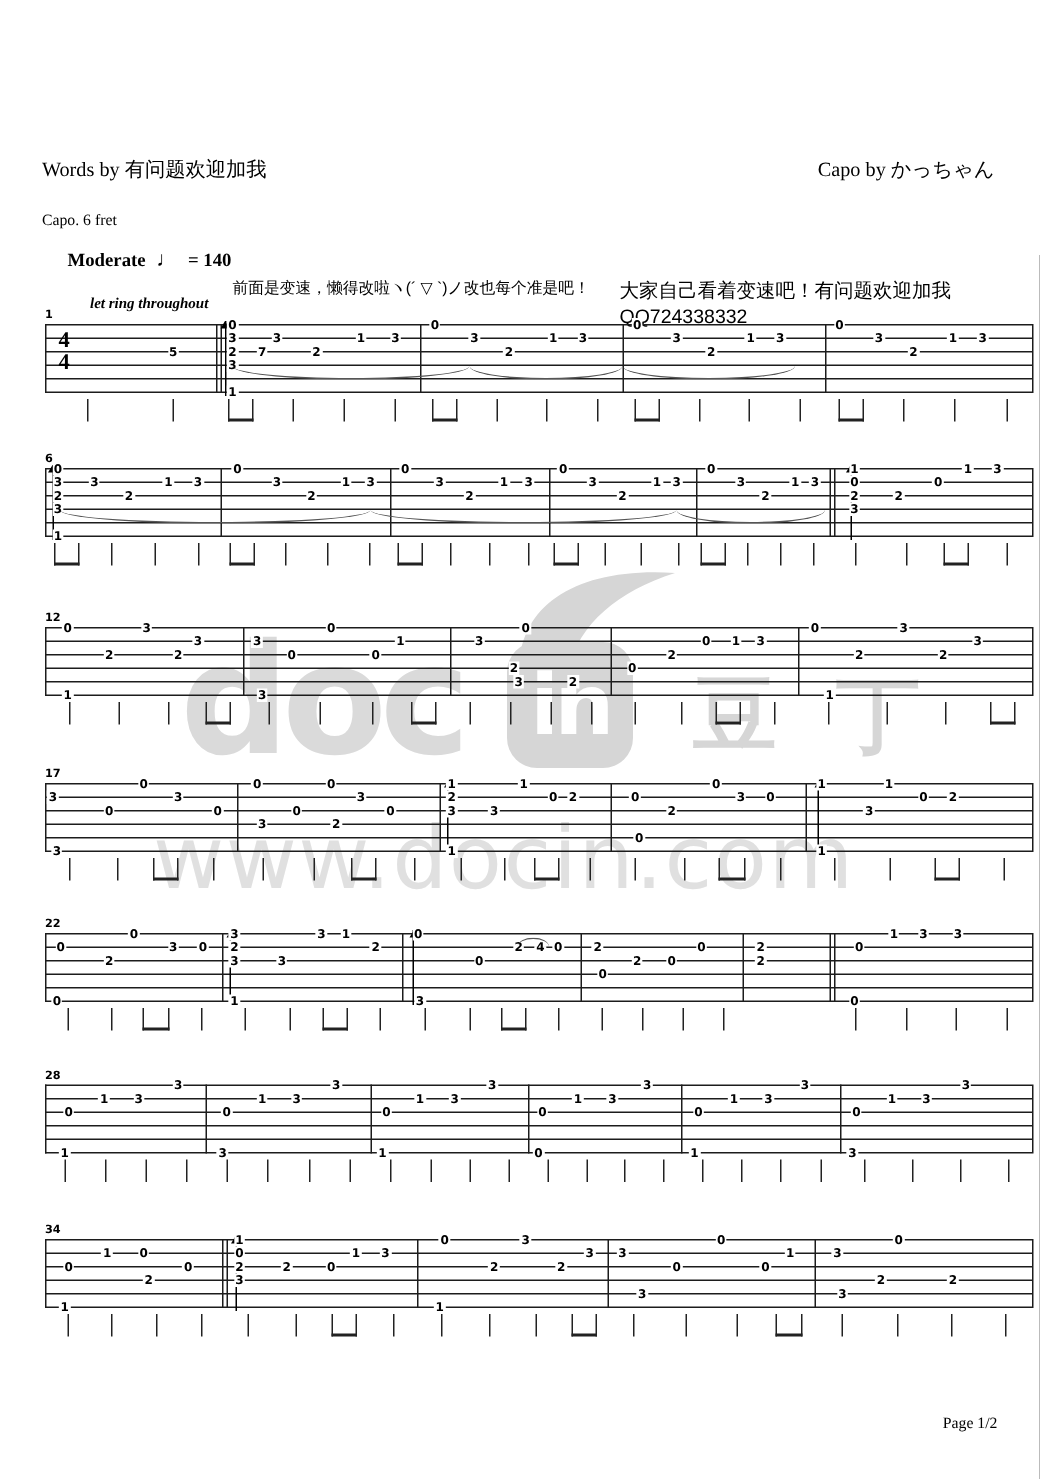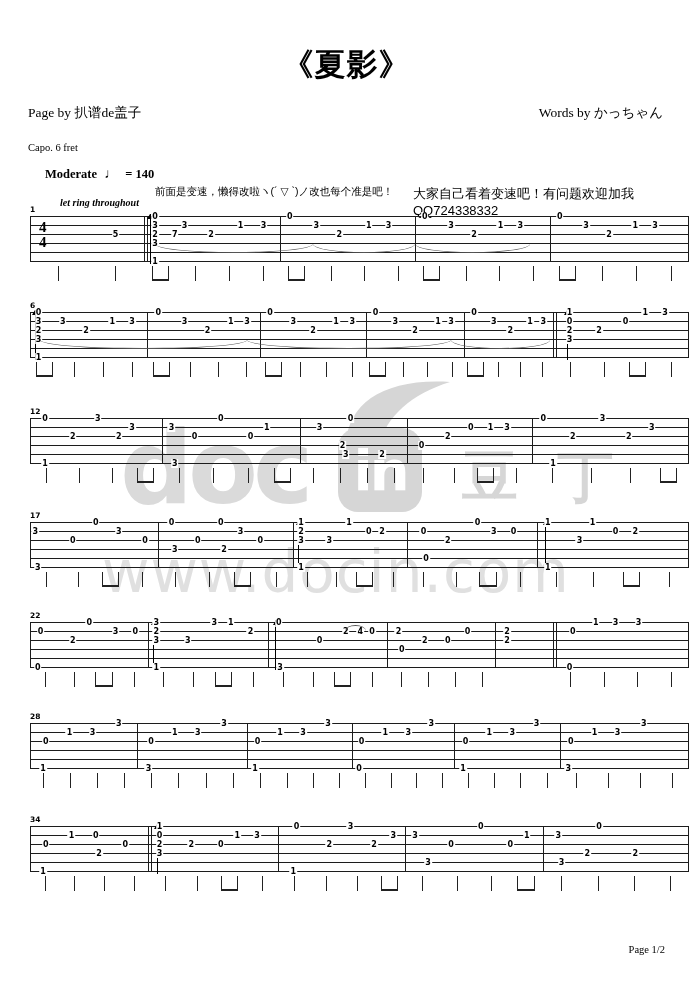--- a/index.html
+++ b/index.html
@@ -61,23 +61,22 @@
     <svg class="wm-leaf" width="115" height="72" viewBox="0 0 115 72">
       <path d="M6,68 C8,26 46,2 110,6 C72,18 46,40 39,70 Z" fill="#d6d6d6"></path>
     </svg>
     <div class="wm-inbox">
       <span>in</span>
     </div>
     <div class="wm-cn">豆 丁</div>
     <div class="wm-url">www.docin.com</div>
   </div>
 
-  <div class="title">《夏影》</div>
-  <div class="credit-words">Page by 扒谱de盖子</div>
-  <div class="credit-music">Words by かっちゃん</div>
+  <div class="credit-words">Words by 有问题欢迎加我</div>
+  <div class="credit-music">Capo by かっちゃん</div>
   <div class="capo">Capo. 6 fret</div>
   <div class="tempo">
     <span>Moderate</span>
     <span class="qnote">♩</span>
     <span>= 140</span>
   </div>
   <div class="note-left">前面是变速，懒得改啦ヽ(´ ▽ `)ノ改也每个准是吧！</div>
   <div class="note-right">大家自己看着变速吧！有问题欢迎加我 QQ724338332</div>
   <div class="letring">let ring throughout</div>
 

